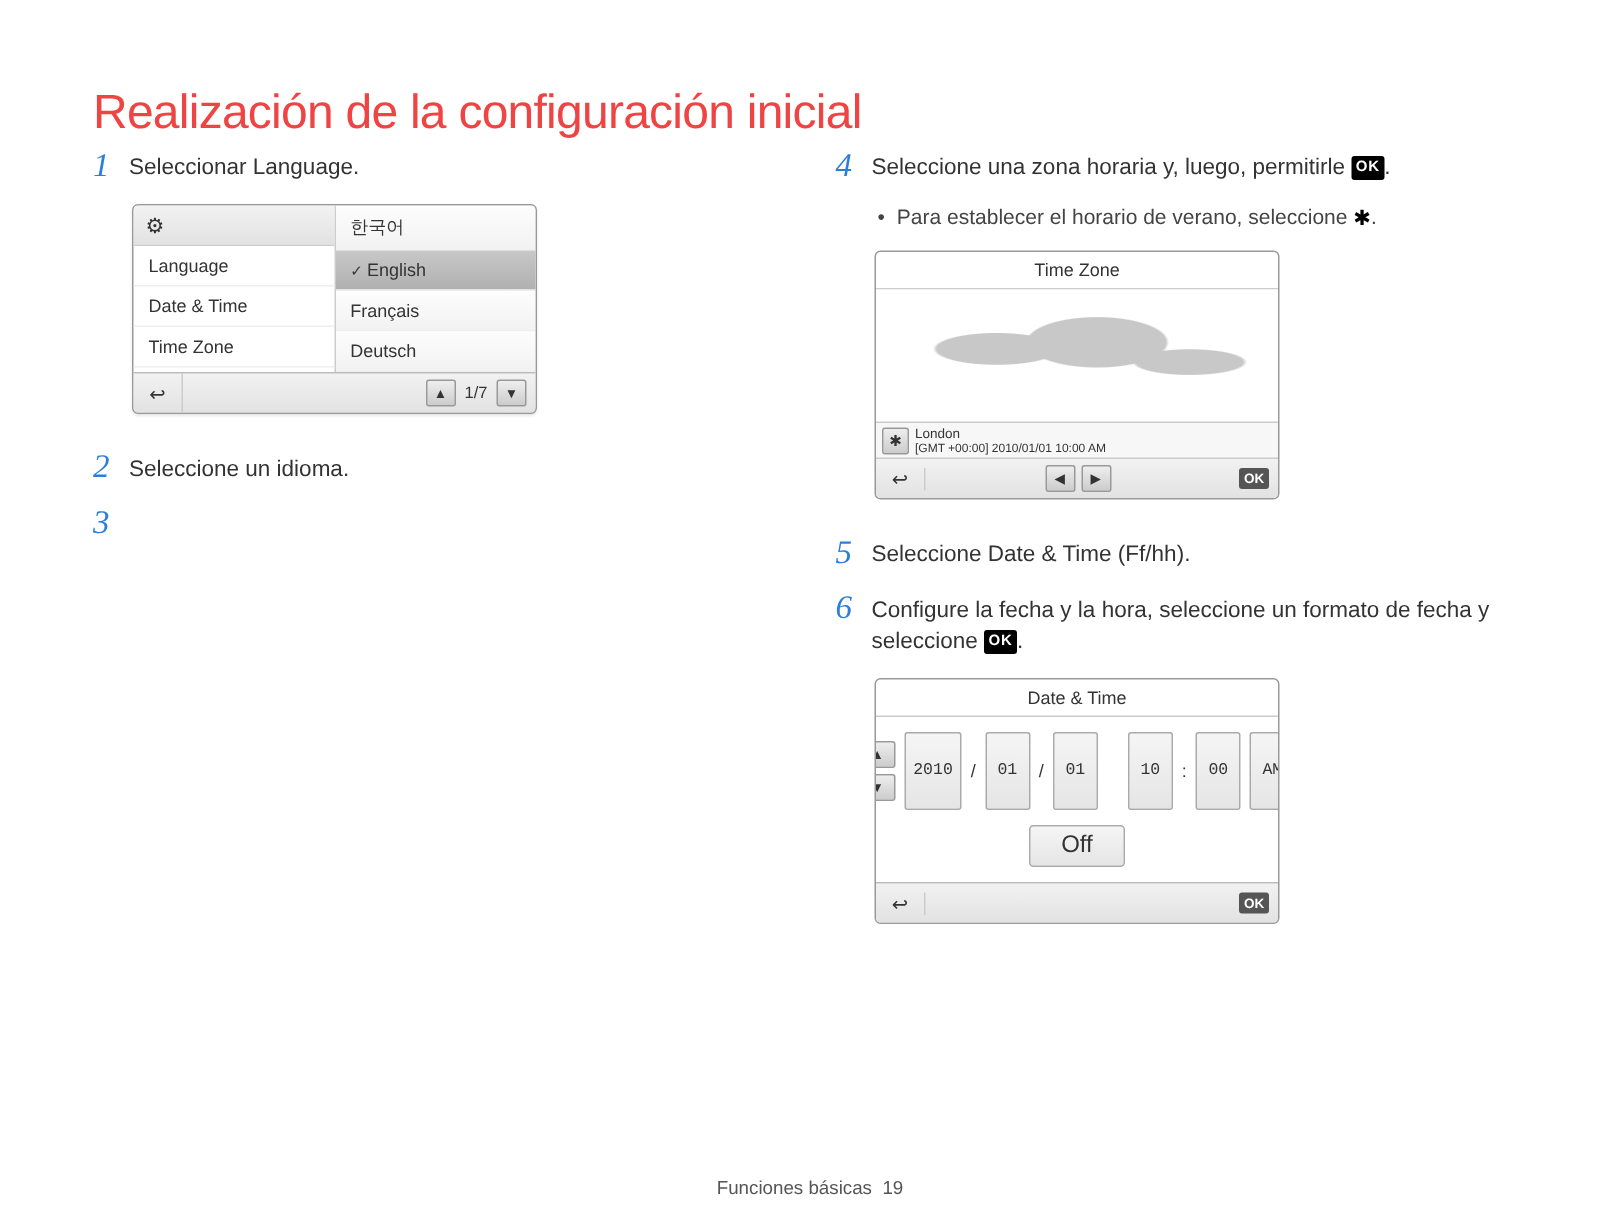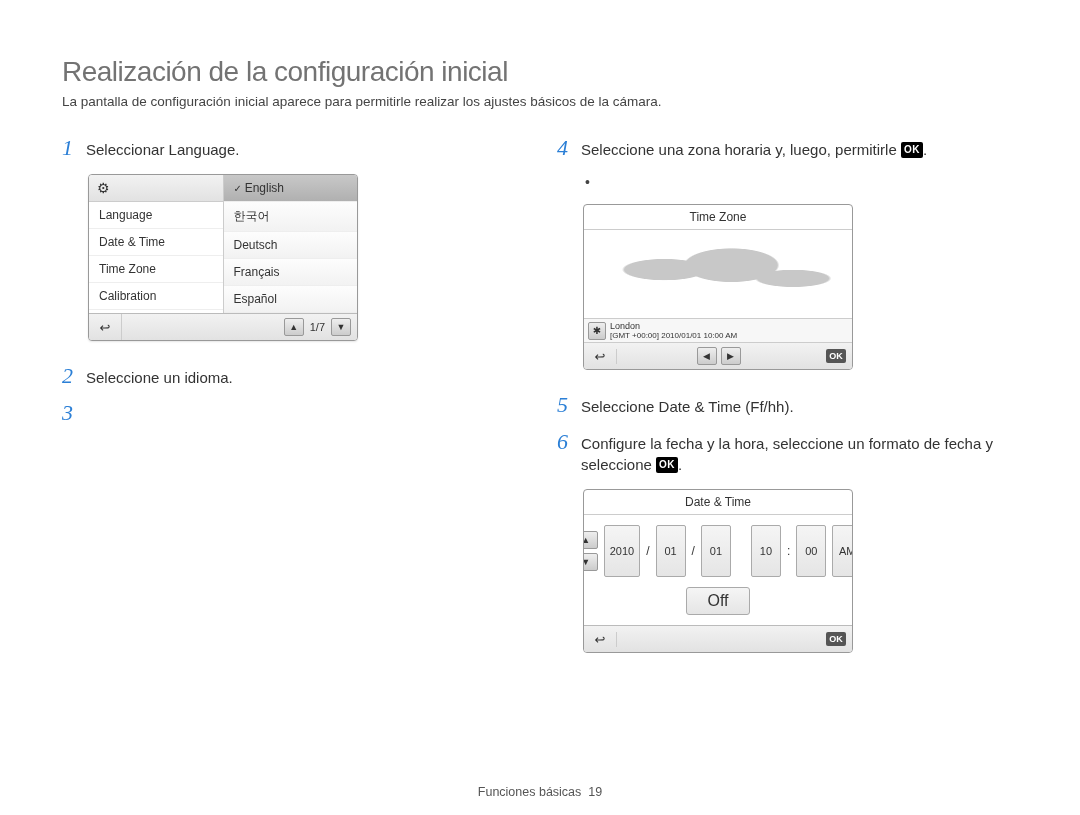--- a/index.html
+++ b/index.html
@@ -10,23 +10,23 @@
     color: #333;
   }
   .page {
     width: 1080px;
     height: 815px;
     position: relative;
     box-sizing: border-box;
     padding: 56px 62px 0 62px;
   }
   .title {
-    font-size: 28px;
+    font-size: 32px;
     font-weight: 400;
-    color: #737373;
+    color: #ef4444;
     letter-spacing: -0.5px;
     margin: 0 0 6px 0;
   }
   .subtitle {
     font-size: 13.5px;
     color: #444;
     margin: 0 0 28px 0;
   }
   .cols {
     display: flex;
@@ -251,20 +251,21 @@
   }
   .spin-col .arrow-box{width:22px;height:16px;}
   .val-box {
     background:linear-gradient(#f5f5f5,#e5e5e5);
     border:1px solid #aaa;
     padding:19px 5px;
     font-size:11px;
     border-radius:2px;
     min-width:18px;
     text-align:center;
+    font-family:Liberation Mono, monospace;
   }
   .off-box {
     background:linear-gradient(#f5f5f5,#e5e5e5);
     border:1px solid #aaa;
     padding:4px 20px;
     font-size:16px;
     border-radius:3px;
     margin-top:4px;
   }
   .dt-foot {
@@ -283,47 +284,44 @@
     text-align:center;
     font-size:12.5px;
     color:#555;
   }
 </style>
 </head>
 <body>
 
 <div class="page">
   <h1 class="title">Realización de la configuración inicial</h1>
-  <p class="subtitle">La pantalla de configuración inicial aparece para permitirle realizar los ajustes básicos de la cámara.</p>
 
   <div class="cols">
 
     <div class="col">
       <div class="step">
         <div class="step-num">1</div>
         <div class="step-text">Seleccionar Language.</div>
       </div>
 
       <div class="device">
         <div class="dev-body">
           <div class="dev-left">
             <div class="gearbar">
                 <span>⚙</span>
               </div>
             <div class="menu-row">Language</div>
             <div class="menu-row">Date &amp; Time</div>
             <div class="menu-row">Time Zone</div>
-            <div class="menu-row">Calibration</div>
           </div>
           <div class="dev-right">
+            <div class="lang-row">한국어</div>
             <div class="lang-row sel">English</div>
-            <div class="lang-row">한국어</div>
+            <div class="lang-row">Français</div>
             <div class="lang-row">Deutsch</div>
-            <div class="lang-row">Français</div>
-            <div class="lang-row">Español</div>
           </div>
         </div>
         <div class="dev-foot">
           <div class="foot-btn">↩</div>
           <div class="foot-spacer"></div>
           <div class="foot-page">
             <div class="arrow-box">▲</div>
             <span>1/7</span>
             <div class="arrow-box">▼</div>
           </div>
@@ -341,20 +339,23 @@
 
     <div class="col">
       <div class="step">
         <div class="step-num">4</div>
         <div class="step-text">
           <span>Seleccione una zona horaria y, luego, permitirle </span><span class="ok-word">OK</span><span>.</span>
         </div>
       </div>
       <div class="bullet">
         <span>•</span>
+        <span>
+          <span>Para establecer el horario de verano, seleccione </span><span class="sun-icon">✱</span><span>.</span>
+        </span>
       </div>
 
       <div class="tz-device">
         <div class="tz-head">Time Zone</div>
         <div class="tz-map"></div>
         <div class="tz-info-row">
           <div class="sun-box">✱</div>
           <div>
             <div style="font-size:9px;">London</div>
             <div style="font-size:8px;">[GMT +00:00] 2010/01/01 10:00 AM</div>

